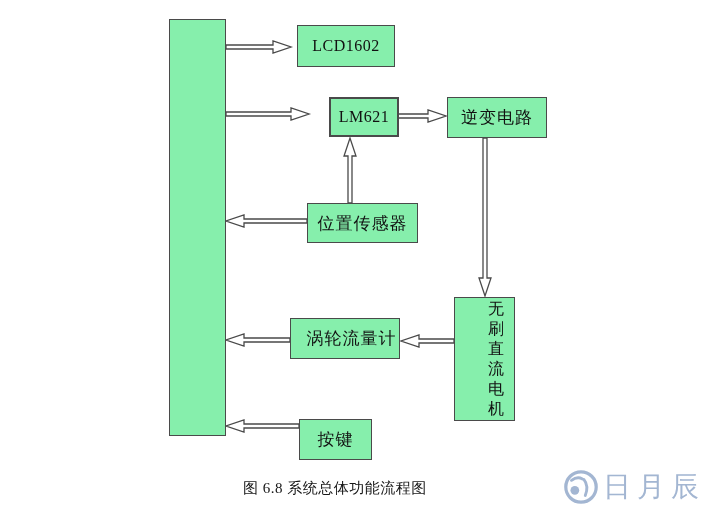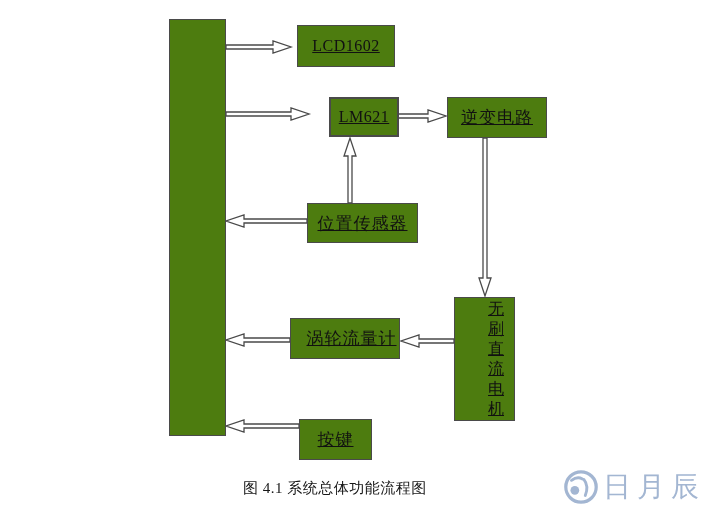--- a/index.html
+++ b/index.html
@@ -20,28 +20,27 @@
   .arrows polygon {
     fill: #ffffff;
     stroke: #4a4a4a;
     stroke-width: 1.3;
     stroke-linejoin: miter;
   }
   .box {
     position: absolute;
     box-sizing: border-box;
     border: 1.5px solid #4a4a4a;
-    background: #4d7c0f;
+    background: #86efac;
     display: flex;
     align-items: center;
     justify-content: center;
     font-size: 17px;
     letter-spacing: 1px;
     text-align: center;
-    text-decoration: underline;
   }
   .box.thick { border-width: 2px; margin-left: 19px; }
   .controller { left: 169px; top: 19px;  width: 57px;  height: 417px; }
   .lcd        { left: 297px; top: 25px;  width: 98px;  height: 42px; font-size: 16px; letter-spacing: 0.5px; }
   .lm621      { left: 310px; top: 97px;  width: 70px;  height: 40px; font-size: 16px; letter-spacing: 0.5px; }
   .inverter   { left: 447px; top: 97px;  width: 100px; height: 41px; }
   .possensor  { left: 307px; top: 203px; width: 111px; height: 40px; }
   .flowmeter  { left: 290px; top: 318px; width: 110px; height: 41px; padding-left: 13px; }
   .motor      { left: 454px; top: 297px; width: 61px;  height: 124px; }
   .motor span {
@@ -127,21 +126,21 @@
   </div>
 
   <div class="box motor">
     <span>无刷直流电机</span>
   </div>
 
   <div class="box keys">
     <span>按键</span>
   </div>
 
-  <div class="caption">图 4.1  系统总体功能流程图</div>
+  <div class="caption">图 6.8  系统总体功能流程图</div>
 
   <div class="watermark">
     <svg class="wm-icon" viewBox="0 0 40 40" xmlns="http://www.w3.org/2000/svg">
       <circle cx="20" cy="20" r="16" fill="none" stroke="#a3b6d2" stroke-width="3.4"></circle>
       <circle cx="13.5" cy="23.5" r="4.6" fill="#a3b6d2"></circle>
       <path d="M10 13 Q 16 8.5 21.5 11.5" fill="none" stroke="#a3b6d2" stroke-width="3" stroke-linecap="round"></path>
       <path d="M23 12 Q 28.5 19 24.5 29" fill="none" stroke="#a3b6d2" stroke-width="3" stroke-linecap="round"></path>
     </svg>
     <span class="wm-text">日月辰</span>
   </div>

